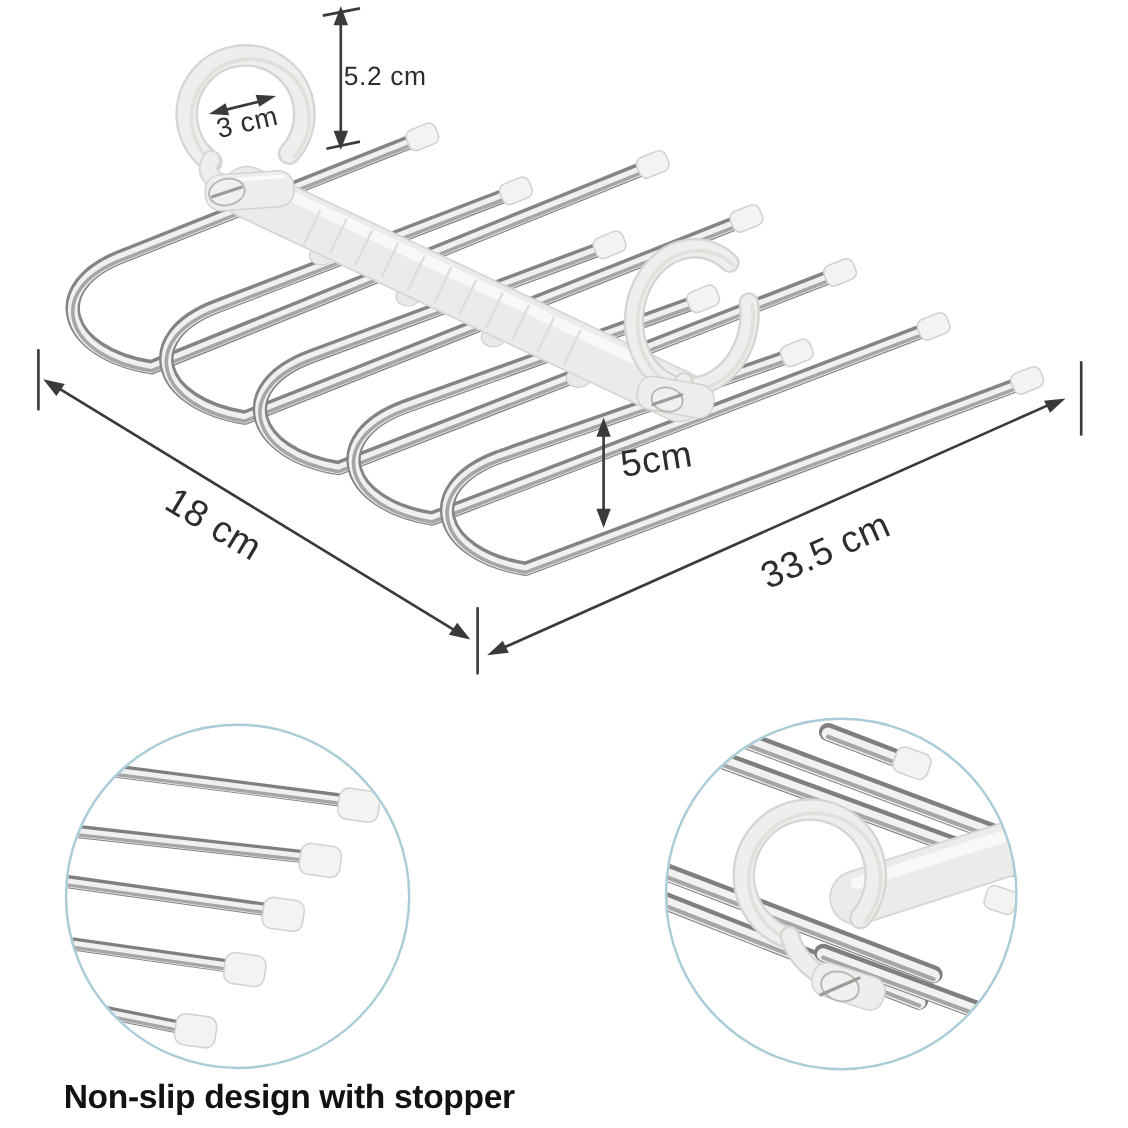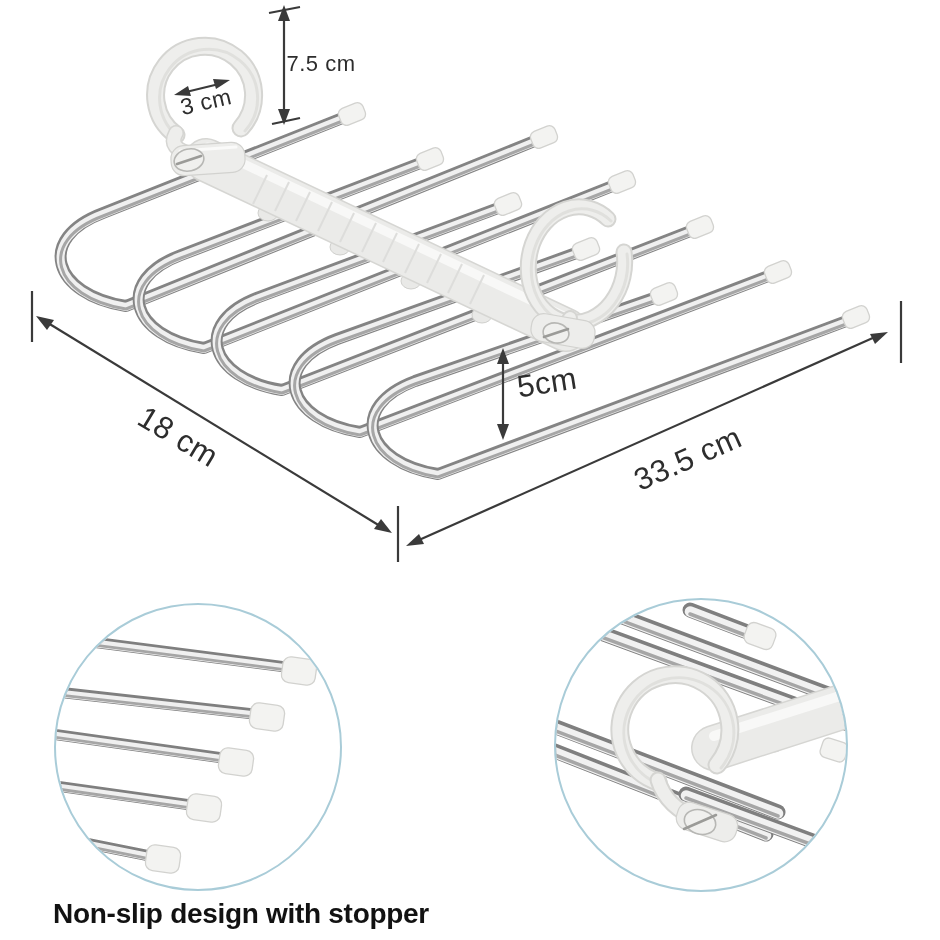--- a/index.html
+++ b/index.html
@@ -264,20 +264,20 @@
         <path class="sl pbody" style="stroke-width:13" d="M658,780 C664,800 680,812 695,818"></path>
         <rect class="pfill" x="676" y="808" width="62" height="28" rx="12" transform="rotate(18 707 822)"></rect>
         <ellipse class="screw" cx="700" cy="822" rx="16" ry="12" transform="rotate(18 700 822)"></ellipse>
         <line class="slot" x1="684" y1="829" x2="716" y2="815"></line>
       </g>
     </g>
     <circle class="fcirc" cx="701" cy="745" r="146"></circle>
   </g>
 </svg>
 
-  <div class="dim-label" style="left:321px;top:64px;font-size:22px;--r:0deg">7.5 cm</div>
+  <div class="dim-label" style="left:321px;top:64px;font-size:22px;--r:0deg">5.2 cm</div>
   <div class="dim-label" style="left:206px;top:102px;font-size:23px;--r:-13deg">3 cm</div>
   <div class="dim-label" style="left:178px;top:437px;font-size:31px;--r:31deg">18 cm</div>
   <div class="dim-label" style="left:688px;top:459px;font-size:31px;--r:-24deg">33.5 cm</div>
   <div class="dim-label" style="left:547px;top:383px;font-size:31px;--r:-9deg">5cm</div>
 
   <div class="caption" style="left:193px">Non-slip design with stopper</div>
 </div>
 
 </body></html>

